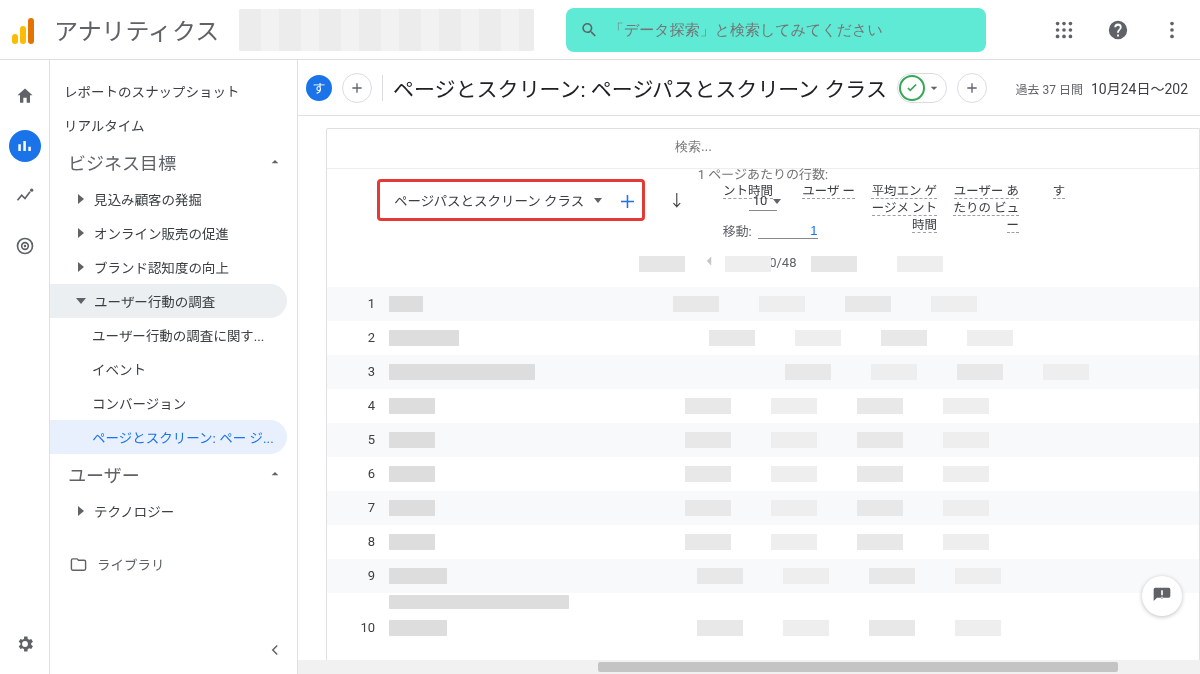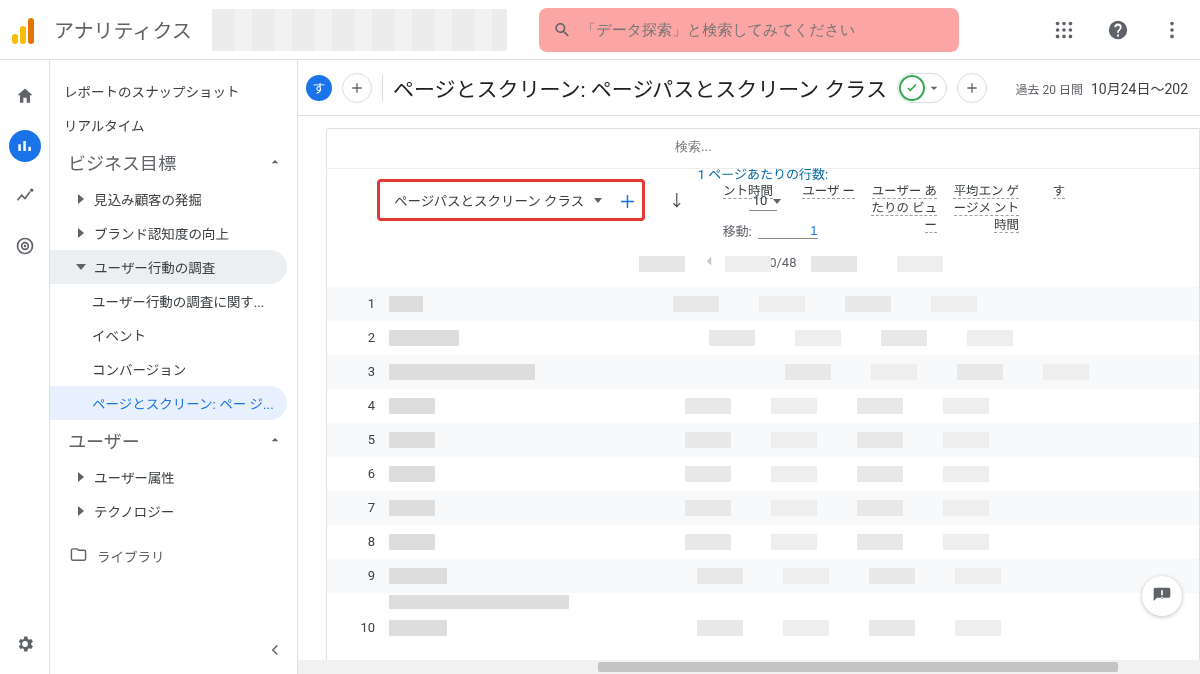--- a/index.html
+++ b/index.html
@@ -4,24 +4,24 @@
 <style>
   * { box-sizing: border-box; margin: 0; padding: 0; }
   body { font-family: Roboto, "Noto Sans JP", Arial, sans-serif; font-size: 13px; color: #3c4043; background: #fff; width: 1200px; height: 674px; overflow: hidden; }
 
   
   .appbar { height: 60px; display: flex; align-items: center; gap: 14px; padding: 0 8px 0 12px; border-bottom: 1px solid #e0e0e0; }
   .logo { width: 28px; height: 28px; display: flex; align-items: flex-end; gap: 2px; }
   .logo .b1 { width: 6px; height: 10px; background: #fbbc04; border-radius: 3px; }
   .logo .b2 { width: 6px; height: 18px; background: #fbbc04; border-radius: 3px; }
   .logo .b3 { width: 6px; height: 26px; background: #e37400; border-radius: 3px; }
-  .product { font-size: 20px; color: #5f6368; font-weight: 400; }
+  .product { font-size: 24px; color: #5f6368; font-weight: 400; }
   .prop-placeholder { width: 295px; height: 42px; background: #efefef; margin-left: 6px; border-radius: 2px; position: relative; overflow: hidden; }
   .prop-placeholder::before { content:""; position:absolute; inset:0; background: repeating-linear-gradient(90deg,#eaeaea 0 22px,#f4f4f4 22px 40px); opacity:.6; }
-  .search { flex: 0 0 420px; height: 44px; background: #fca5a5; border-radius: 8px; display: flex; align-items: center; padding: 0 14px; margin-left: 18px; }
+  .search { flex: 0 0 420px; height: 44px; background: #5eead4; border-radius: 8px; display: flex; align-items: center; padding: 0 14px; margin-left: 18px; }
   .search svg { width: 20px; height: 20px; fill: #5f6368; }
   .search input { border: none; background: transparent; outline: none; font-size: 15px; color: #5f6368; margin-left: 10px; width: 100%; }
   .appbar-spacer { flex: 1; }
   .appbar-icon { width: 40px; height: 40px; display: flex; align-items: center; justify-content: center; color: #5f6368; cursor: pointer; border-radius: 50%; }
   .appbar-icon svg { width: 22px; height: 22px; fill: currentColor; }
 
   
   .body { display: flex; height: 614px; }
   .rail { width: 50px; border-right: 1px solid #e0e0e0; display: flex; flex-direction: column; align-items: center; padding-top: 20px; gap: 18px; position: relative; }
   .rail-item { width: 32px; height: 32px; border-radius: 50%; display: flex; align-items: center; justify-content: center; color: #5f6368; cursor: pointer; }
@@ -33,21 +33,21 @@
   .nav-item { height: 34px; display: flex; align-items: center; padding-left: 18px; cursor: pointer; }
   .nav-item.level1 { padding-left: 14px; }
   .nav-item.level2 { padding-left: 28px; }
   .nav-item.level3 { padding-left: 42px; }
   .nav-item.has-caret::before { content: ""; width: 0; height: 0; border-top: 5px solid transparent; border-bottom: 5px solid transparent; border-left: 6px solid #5f6368; margin-right: 10px; }
   .nav-item.has-caret.open::before { transform: rotate(90deg); }
   .nav-section { height: 40px; display: flex; align-items: center; justify-content: space-between; padding: 0 14px 0 18px; color: #5f6368; font-size: 18px; cursor: pointer; }
   .nav-section svg { width: 16px; height: 16px; fill: #5f6368; }
   .nav-item.active-branch { background: #eceff1; border-radius: 0 18px 18px 0; margin-right: 10px; }
   .nav-item.active-leaf { background: #e8f0fe; color: #1a73e8; border-radius: 0 18px 18px 0; margin-right: 10px; }
-  .nav-library { height: 36px; display: flex; align-items: flex-start; padding-left: 20px; gap: 10px; color: #5f6368; cursor: pointer; }
+  .nav-library { height: 36px; display: flex; align-items: center; padding-left: 20px; gap: 10px; color: #5f6368; cursor: pointer; }
   .nav-library svg { width: 17px; height: 17px; fill: currentColor; }
   .nav-collapse { position: absolute; bottom: 10px; right: 8px; width: 28px; height: 28px; display:flex; align-items:center; justify-content:center; color:#5f6368; cursor:pointer; }
 
   .main { flex: 1; display: flex; flex-direction: column; min-width: 0; position: relative; }
   .titlebar { height: 56px; display: flex; align-items: center; padding: 0 12px 0 8px; gap: 10px; border-bottom: 1px solid #e0e0e0; }
   .chip { width: 26px; height: 26px; border-radius: 50%; background: #1a73e8; color: #fff; font-size: 13px; display: flex; align-items: center; justify-content: center; }
   .iconbtn { width: 30px; height: 30px; border-radius: 50%; border: 1px solid #dadce0; display: flex; align-items: center; justify-content: center; color: #5f6368; cursor: pointer; }
   .iconbtn svg { width: 16px; height: 16px; fill: currentColor; }
   .title-divider { width: 1px; height: 26px; background: #dadce0; }
   .page-title { font-size: 21px; color: #202124; font-weight: 400; white-space: nowrap; }
@@ -55,21 +55,21 @@
   .status-badge { width: 26px; height: 26px; border-radius: 50%; border: 2px solid #34a853; color: #34a853; display: flex; align-items: center; justify-content: center; margin: 1px; }
   .status-badge svg { width: 14px; height: 14px; stroke: #34a853; stroke-width: 3; fill: none; }
   .date { margin-left: auto; font-size: 13px; color: #3c4043; display: flex; align-items: baseline; gap: 8px; white-space: nowrap; }
 
   .canvas { flex: 1; background: #fff; padding: 12px 0 0 28px; position: relative; overflow: hidden; }
   .card { border: 1px solid #e0e0e0; border-top: 1px solid #e0e0e0; border-radius: 2px 0 0 0; min-height: 560px; background: #fff; }
 
   .toolbar { height: 40px; display: flex; align-items: center; padding: 0 16px; gap: 10px; color: #5f6368; border-bottom: 1px solid #eee; font-size: 13px; flex-direction: column; }
   .toolbar svg { width: 18px; height: 18px; fill: #5f6368; }
   .toolbar input { border: none; outline: none; font-size: 13px; flex: 1; min-width: 60px; }
-  .rows-label { color: #0369a1; }
+  .rows-label { color: #737373; }
   .rows-val { color: #3c4043; border-bottom: 1px solid #888; padding: 0 10px 2px 4px; margin: 0 2px; position: relative; }
   .rows-val::after { content:""; position:absolute; right:-4px; top:6px; border-left:4px solid transparent; border-right:4px solid transparent; border-top:5px solid #5f6368; }
   .goto { display: flex; align-items: center; gap: 6px; margin-left: 14px; }
   .goto input { width: 32px; border: none; border-bottom: 1px solid #888; text-align: right; color: #1a73e8; outline: none; }
   .pager { display: flex; align-items: center; gap: 22px; margin-left: 12px; }
   .pager-btn { width: 22px; height: 22px; display: flex; align-items: center; justify-content: center; cursor: pointer; color: #5f6368; }
   .pager-btn.dis { color: #c4c7c5; cursor: default; }
 
   .header-row { display: flex; align-items: flex-start; padding: 10px 10px 6px 14px; border-bottom: 1px solid transparent; }
   .dim-box { border: 3px solid #e53935; border-radius: 4px; width: 268px; height: 42px; display: flex; align-items: center; padding-left: 14px; gap: 8px; margin-left: 36px; }
@@ -180,39 +180,39 @@
     <div class="nav-section">
       <span>ビジネス目標</span>
       <svg viewBox="0 0 24 24">
           <path d="M7 14l5-5 5 5z"></path>
         </svg>
     </div>
     <div class="nav-item level2 has-caret">
         <span>見込み顧客の発掘</span>
       </div>
     <div class="nav-item level2 has-caret">
+        <span>オンライン販売の促進</span>
+      </div>
+    <div class="nav-item level2 has-caret">
         <span>ブランド認知度の向上</span>
       </div>
     <div class="nav-item level2 has-caret open active-branch">
         <span>ユーザー行動の調査</span>
       </div>
     <div class="nav-item level3">ユーザー行動の調査に関す...</div>
     <div class="nav-item level3">イベント</div>
     <div class="nav-item level3">コンバージョン</div>
     <div class="nav-item level3 active-leaf">ページとスクリーン: ペー ジ...</div>
 
     <div class="nav-section">
       <span>ユーザー</span>
       <svg viewBox="0 0 24 24">
           <path d="M7 14l5-5 5 5z"></path>
         </svg>
     </div>
-    <div class="nav-item level2 has-caret">
-        <span>ユーザー属性</span>
-      </div>
     <div class="nav-item level2 has-caret">
         <span>テクノロジー</span>
       </div>
 
     <div style="height:18px"></div>
     <div class="nav-library">
       <svg viewBox="0 0 24 24">
           <path d="M10 4H4a2 2 0 00-2 2v12a2 2 0 002 2h16a2 2 0 002-2V8a2 2 0 00-2-2h-8l-2-2z" fill="none" stroke="#5f6368" stroke-width="2"></path>
         </svg>
       <span>ライブラリ</span>
@@ -243,21 +243,21 @@
         <svg width="16" height="16" viewBox="0 0 24 24">
             <path d="M7 10l5 5 5-5z" fill="#5f6368"></path>
           </svg>
       </div>
       <div class="iconbtn">
           <svg viewBox="0 0 24 24">
             <path d="M11 5h2v6h6v2h-6v6h-2v-6H5v-2h6z"></path>
           </svg>
         </div>
       <div class="date">
-        <span style="font-size:12px;color:#5f6368">過去 20 日間</span>
+        <span style="font-size:12px;color:#5f6368">過去 37 日間</span>
         <span style="font-size:14px">10月24日～202</span>
       </div>
     </div>
 
     <div class="canvas">
       <div class="card">
         <div class="toolbar">
           <svg viewBox="0 0 24 24">
               <path d="M15.5 14h-.79l-.28-.27A6.471 6.471 0 0016 9.5 6.5 6.5 0 109.5 16c1.61 0 3.09-.59 4.23-1.57l.27.28v.79l5 4.99L20.49 19l-4.99-5zm-6 0C7.01 14 5 11.99 5 9.5S7.01 5 9.5 5 14 7.01 14 9.5 11.99 14 9.5 14z"></path>
             </svg>
@@ -285,22 +285,22 @@
 
         <div class="header-row">
           <div class="dim-box">
             <span class="dim-label">ページパスとスクリーン クラス</span>
             <span class="dim-caret"></span>
             <span class="dim-plus">＋</span>
           </div>
           <span class="sort-arrow">↓</span>
           <div class="metric"><span>ント時間</span></div>
           <div class="metric"><span>ユーザ ー</span></div>
+          <div class="metric"><span>平均エン ゲージメ ント時間</span></div>
           <div class="metric"><span>ユーザー あたりの ビュー</span></div>
-          <div class="metric"><span>平均エン ゲージメ ント時間</span></div>
           <div class="metric metric-last"><span>す</span></div>
         </div>
 
         <div class="trow" style="height:46px">
           <div class="tidx"></div>
           <div class="tcells">
             <div class="cellmask" style="background:#e6e6e6"></div>
             <div class="cellmask" style="background:#eee"></div>
             <div class="cellmask" style="background:#e6e6e6"></div>
             <div class="cellmask" style="background:#eee"></div>

